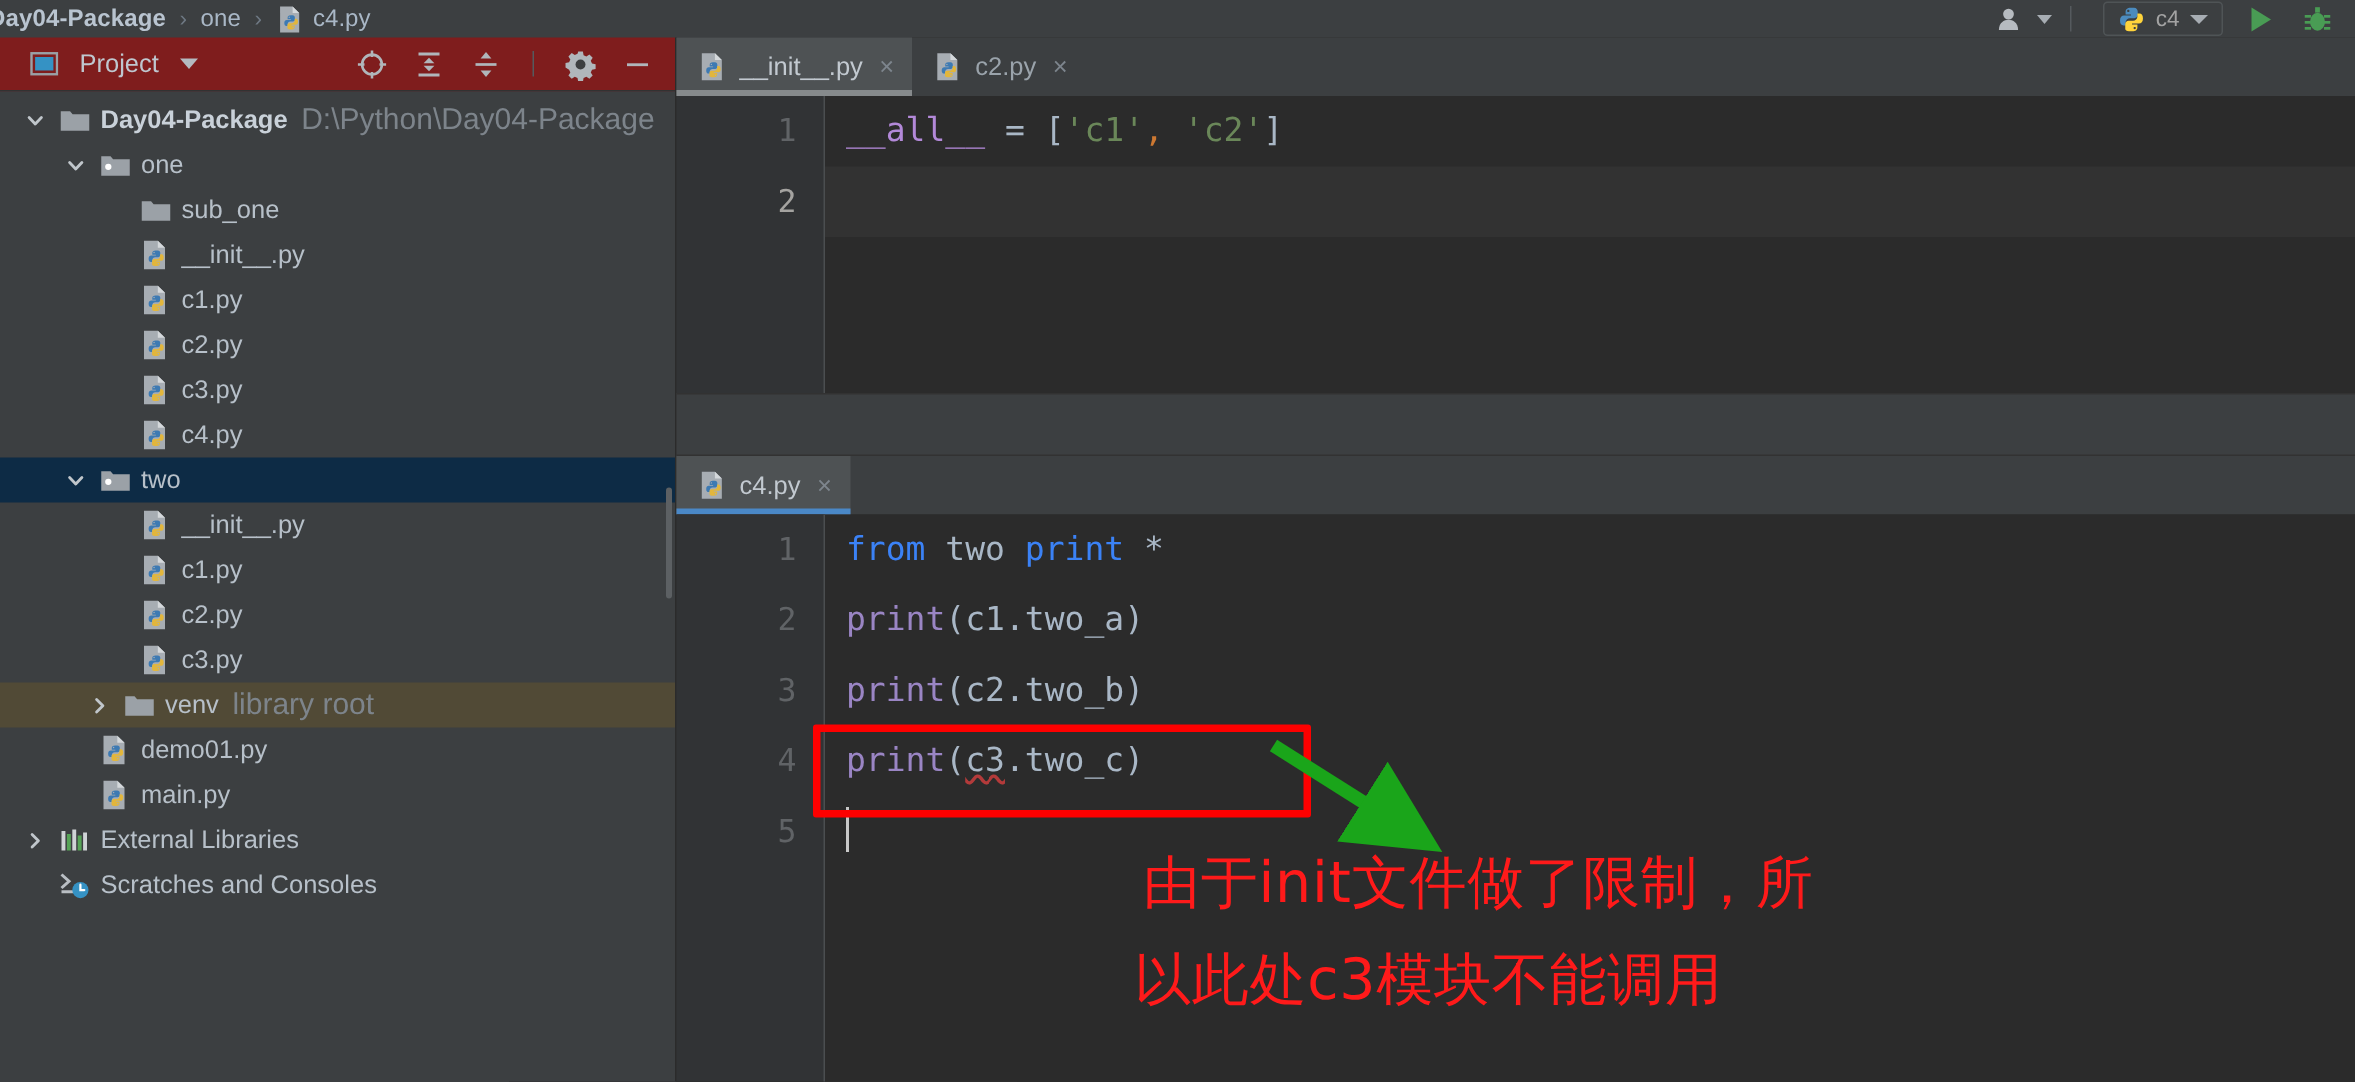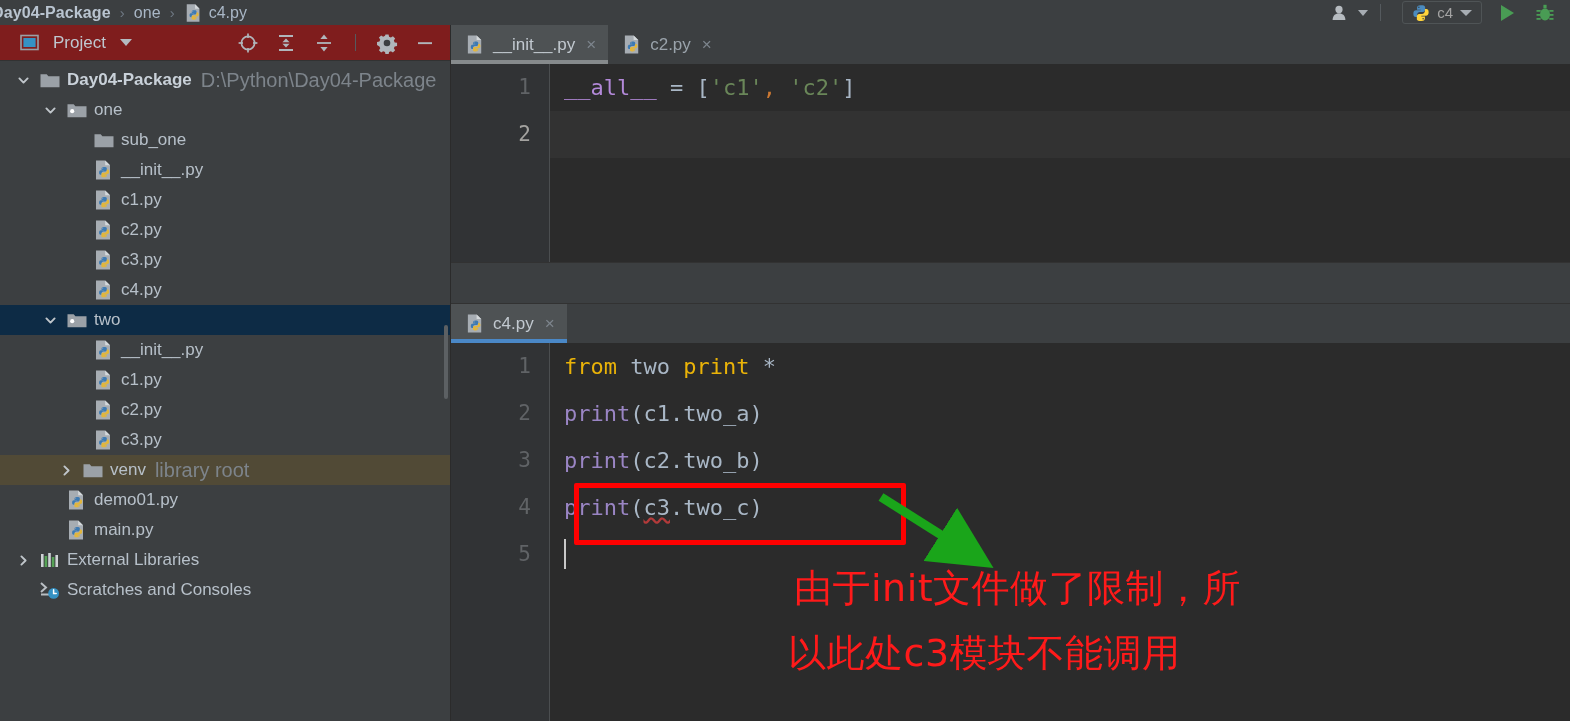--- a/index.html
+++ b/index.html
@@ -97,21 +97,21 @@
     color:#606366;font-size:21px;font-family:"DejaVu Sans Mono","Liberation Mono",monospace;
   }
   .gutter .ln.cur{color:#a4a3a0;}
   .code{
     position:absolute;left:99px;top:0;right:0;bottom:0;
     font-family:"DejaVu Sans Mono","Liberation Mono",monospace;
     font-size:22px;
   }
   .cl{height:47px;line-height:47px;padding-left:14px;white-space:pre;}
   .cl.cur{background:#323232;}
-  .kw{color:#eab308;}
+  .kw{color:#3b82f6;}
   .plain{color:#a9b7c6;}
   .fn{color:#9a85c4;}
   .var{color:#a9b7c6;}
   .str{color:#6a8759;}
   .dunder{color:#b389d9;}
   .op{color:#a9b7c6;}
   .comma{color:#cc7832;}
   .err{
     border-bottom:3px wavy #b33a3a;
     text-decoration:underline wavy #b33a3a;
@@ -119,21 +119,21 @@
   }
   .caretbar{
     display:inline-block;width:2px;height:30px;background:#c8c8c8;
     vertical-align:middle;position:relative;top:-2px;
   }
 
   .pane-split{height:40px;background:#3c3f41;border-top:1px solid #323232;
               border-bottom:1px solid #323232;}
 
   
-  .overlay{position:absolute;left:0;top:0;width:1292px;height:721px;pointer-events:none;margin-left:32px;}
+  .overlay{position:absolute;left:0;top:0;width:1292px;height:721px;pointer-events:none;}
   .annot-text{
     position:absolute;color:#ff1a1a;font-size:38px;line-height:1.23;
     font-family:"DejaVu Sans","Liberation Sans",sans-serif;letter-spacing:.5px;
     white-space:pre;
   }
   .redbox{
     position:absolute;border:5px solid #fe0000;border-radius:2px;
   }
   .scroll-v{position:absolute;background:#5a5d5e;border-radius:2px;}
 </style>

